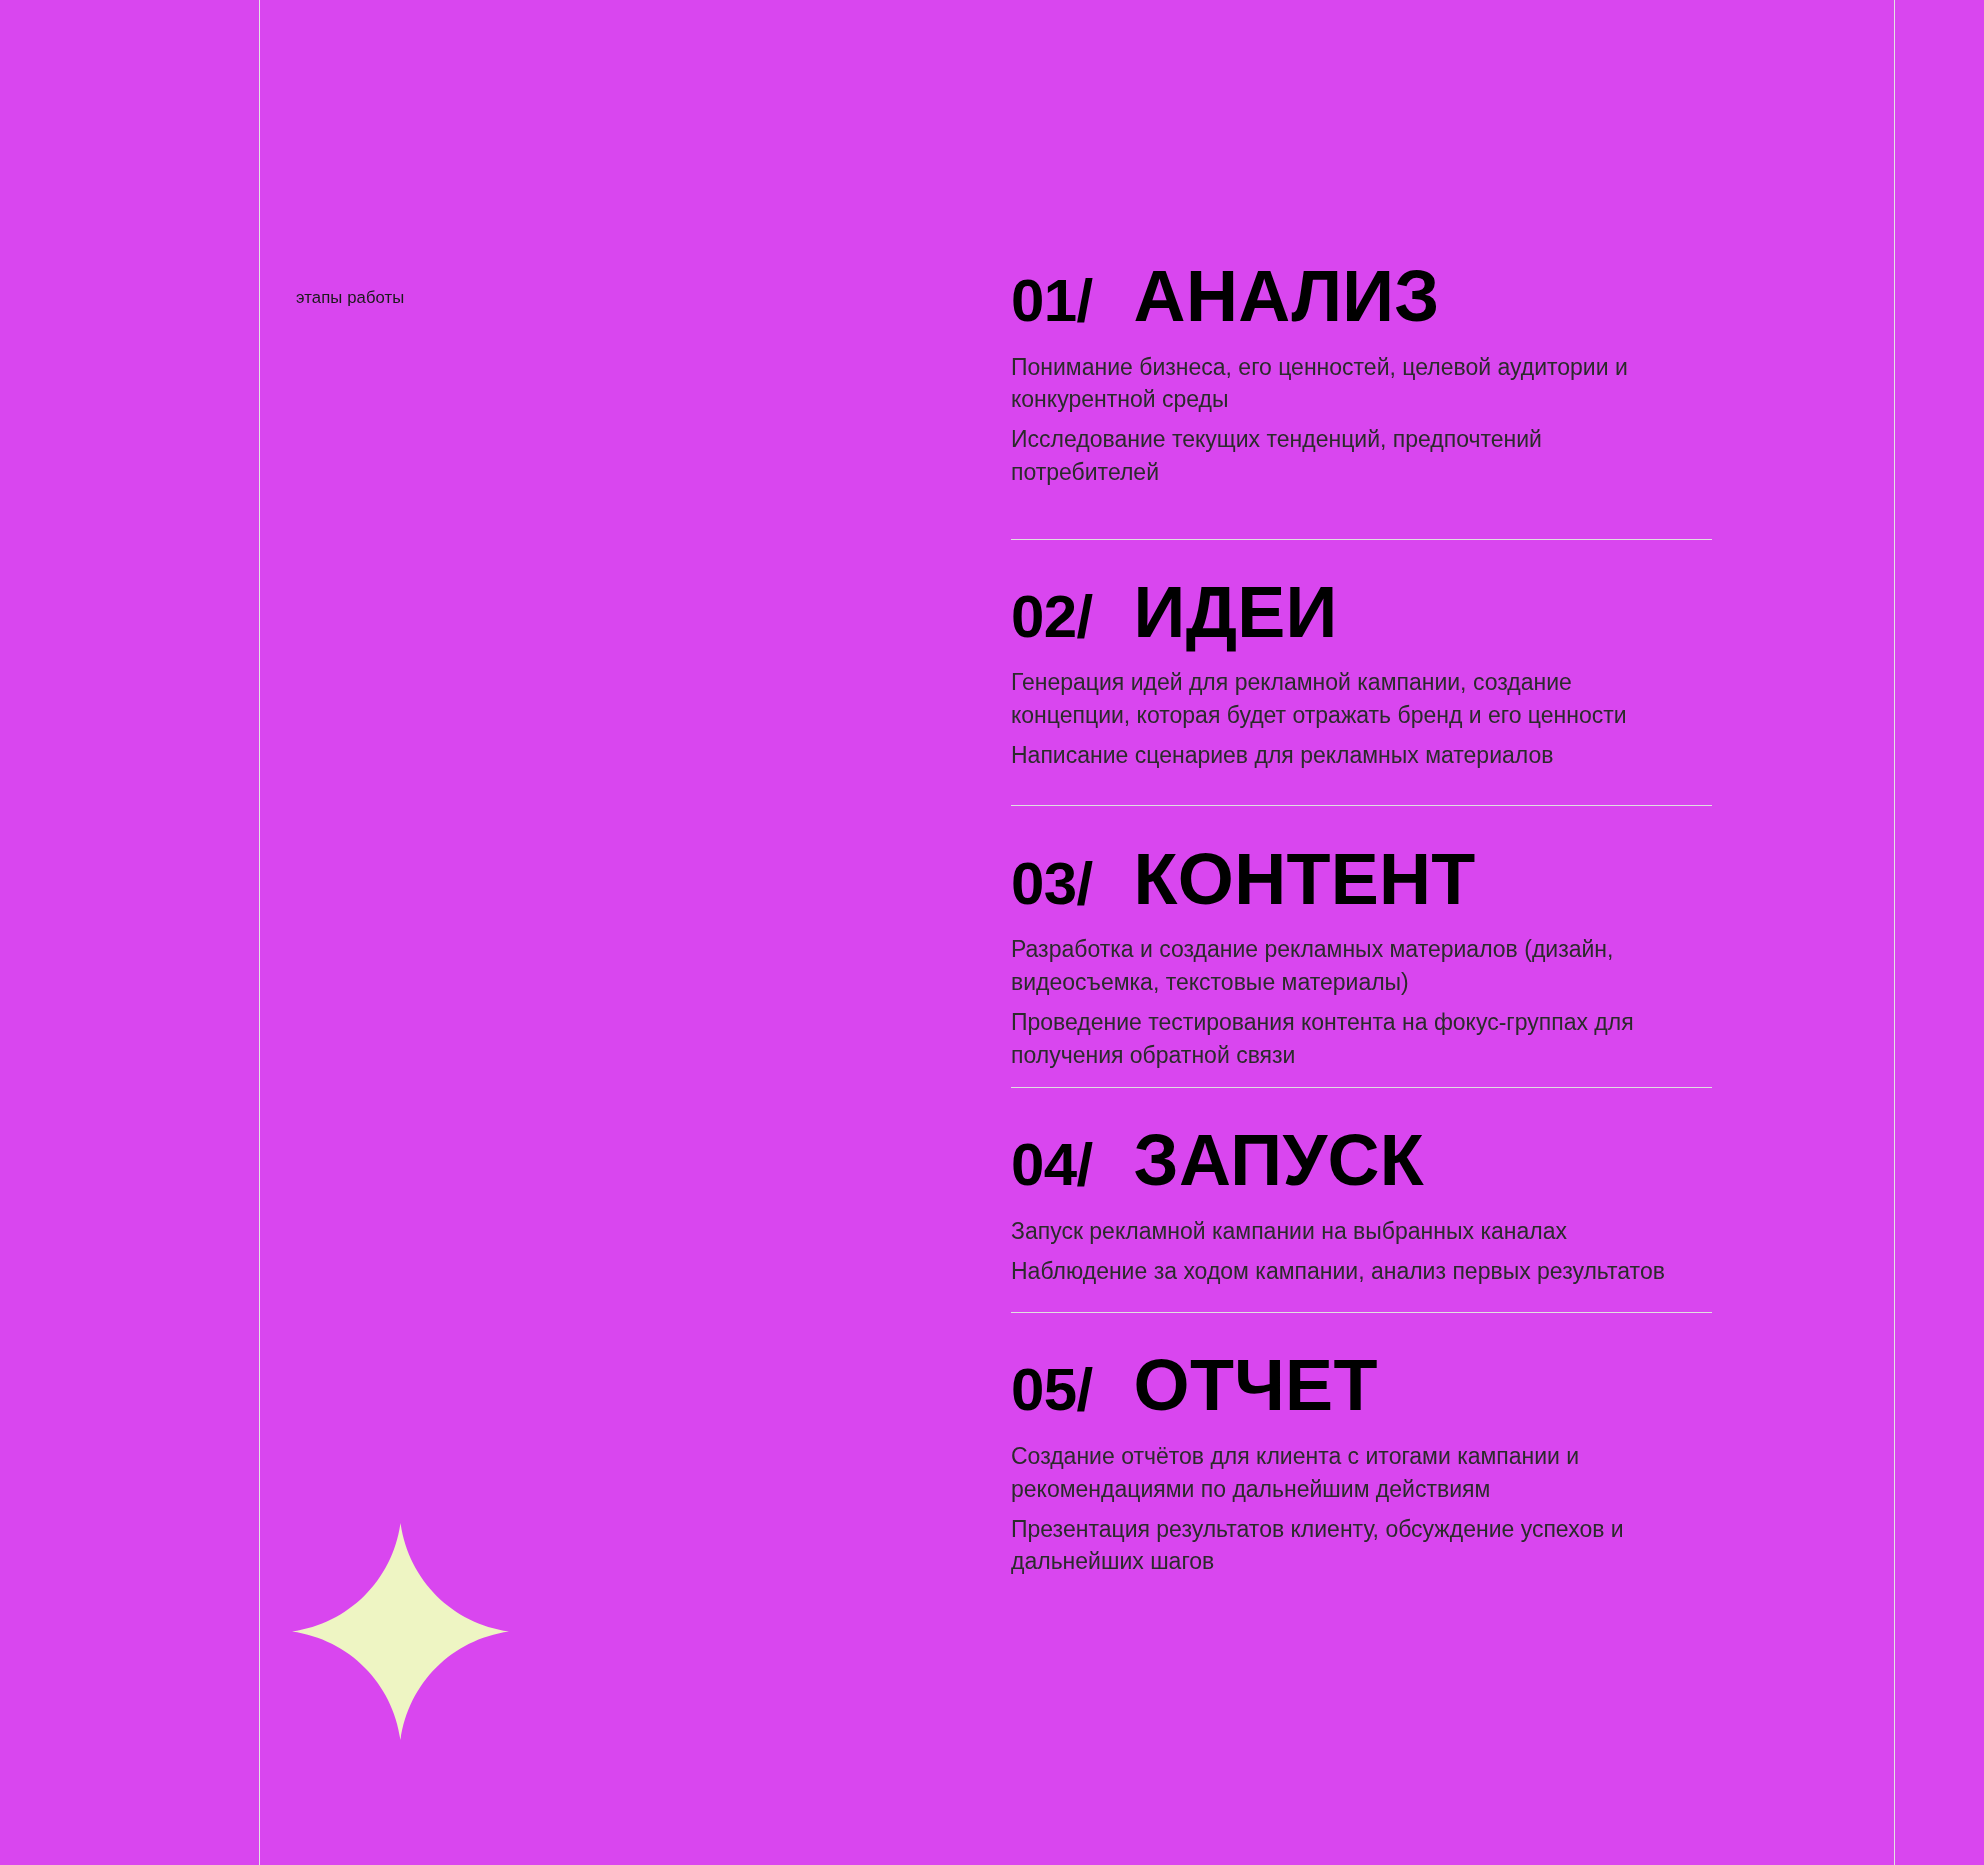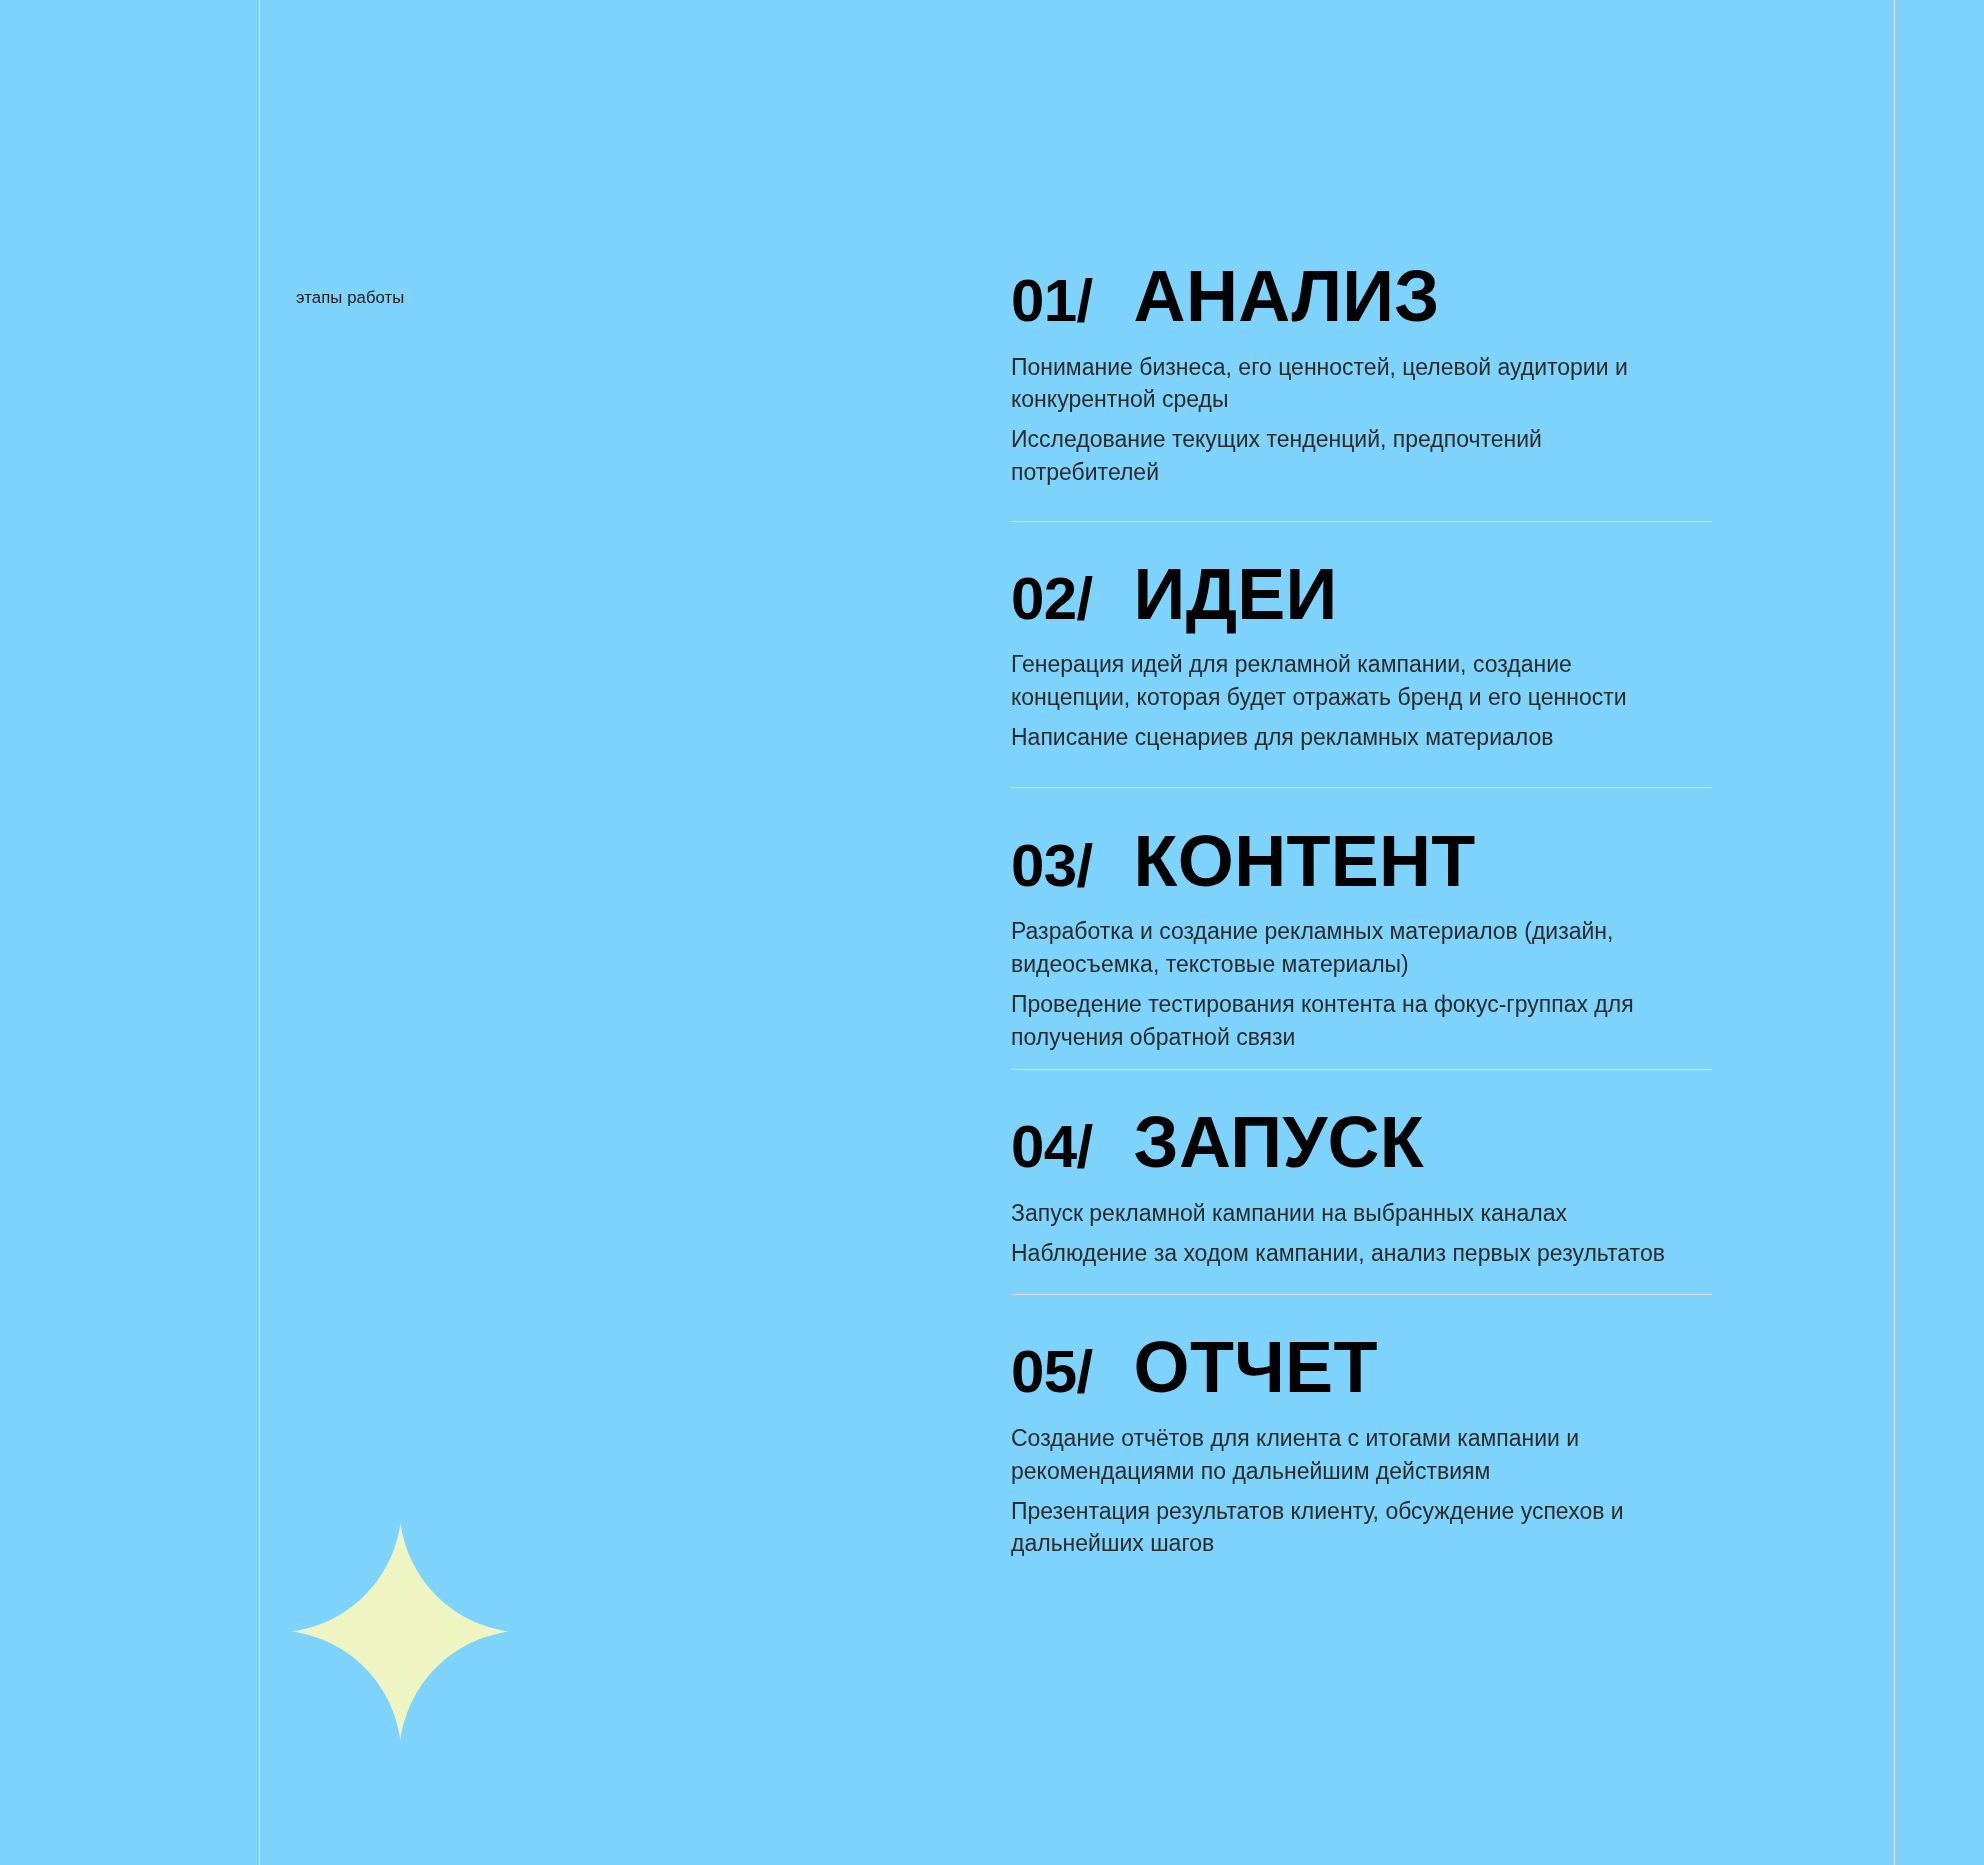--- a/index.html
+++ b/index.html
@@ -9,21 +9,21 @@
     height: 1866px;
     background: #ffffff;
     font-family: "Liberation Sans", sans-serif;
     overflow: hidden;
   }
 
   .page {
     position: relative;
     width: 1985px;
     height: 1866px;
-    background: #7dd3fc;
+    background: #d946ef;
   }
 
   
   .rule-left {
     position: absolute;
     top: 0;
     left: 259px;
     width: 1.2px;
     height: 1866px;
     background: #e3e3e3;
@@ -106,21 +106,21 @@
     line-height: 1.42;
     color: #2b2b2b;
     font-family: "Liberation Sans", sans-serif;
     max-width: 676px;
   }
   .step-desc + .step-desc {
     margin-top: 7.4px;
   }
 
   
-  .step.s1 { padding-bottom: 32px; margin-bottom: 35px; }
+  .step.s1 { padding-bottom: 50px; margin-bottom: 35px; }
   .step.s2 { padding-bottom: 33px; margin-bottom: 36px; margin-top: 10px; }
   .step.s3 { padding-bottom: 16px; margin-bottom: 35px; }
   .step.s4 { margin-bottom: 35px; }
 </style>
 </head>
 <body>
 
 <div class="page">
 
   <div class="rule-left"></div>

